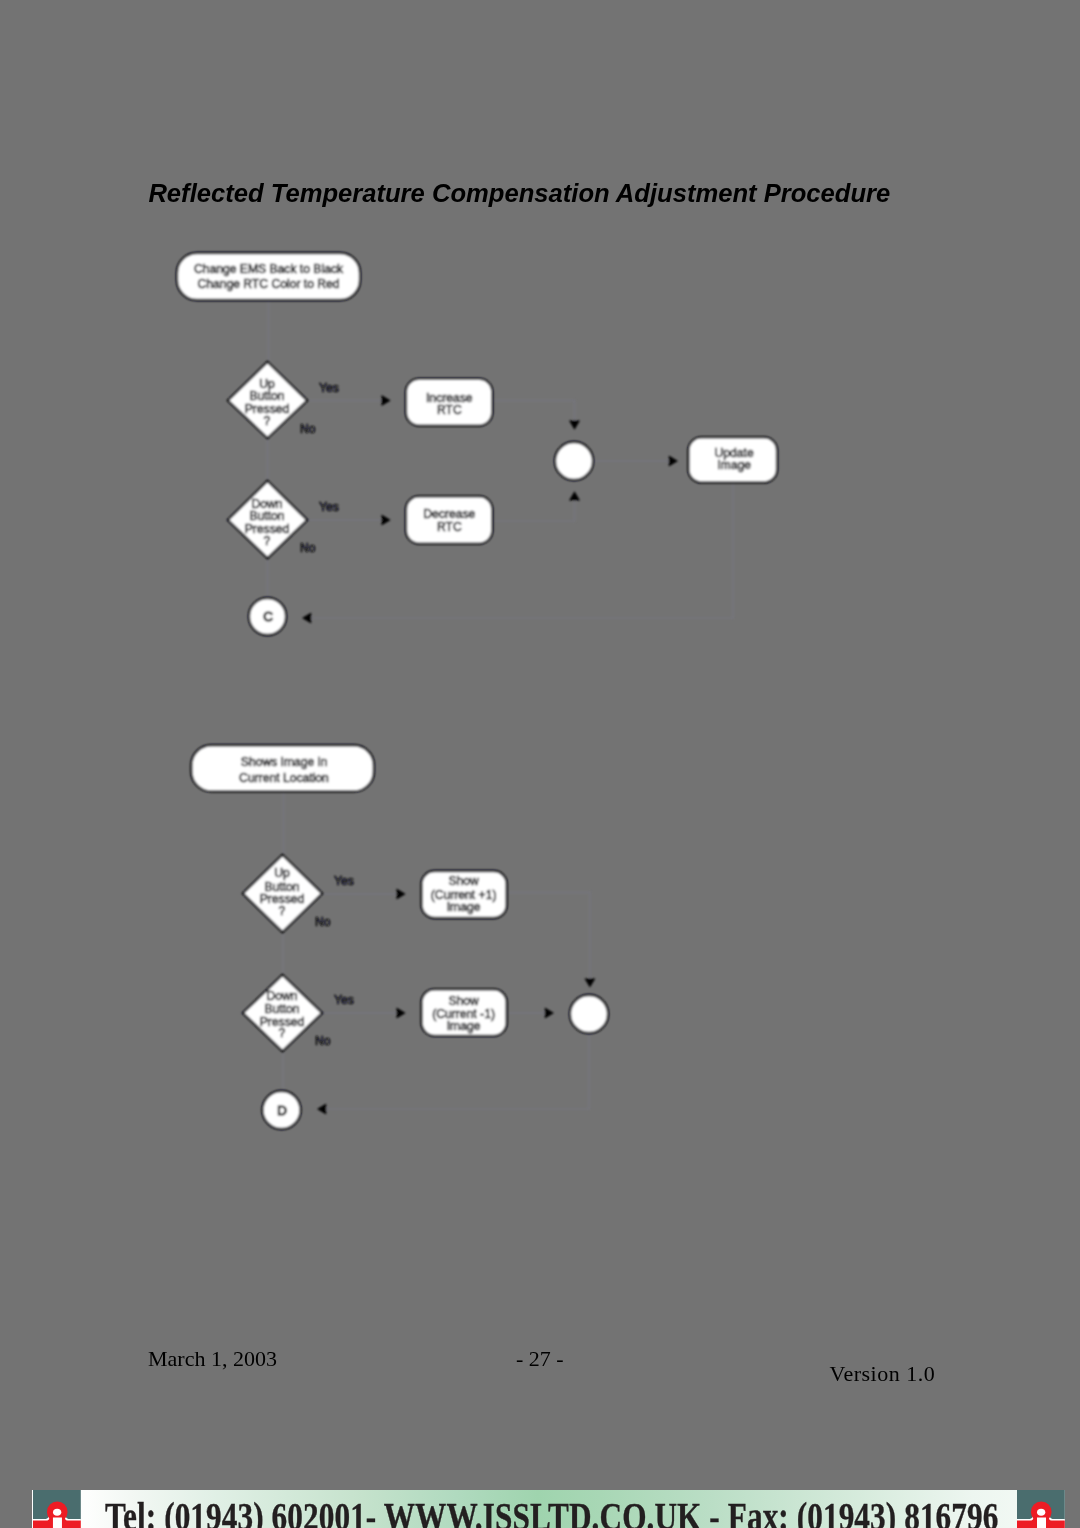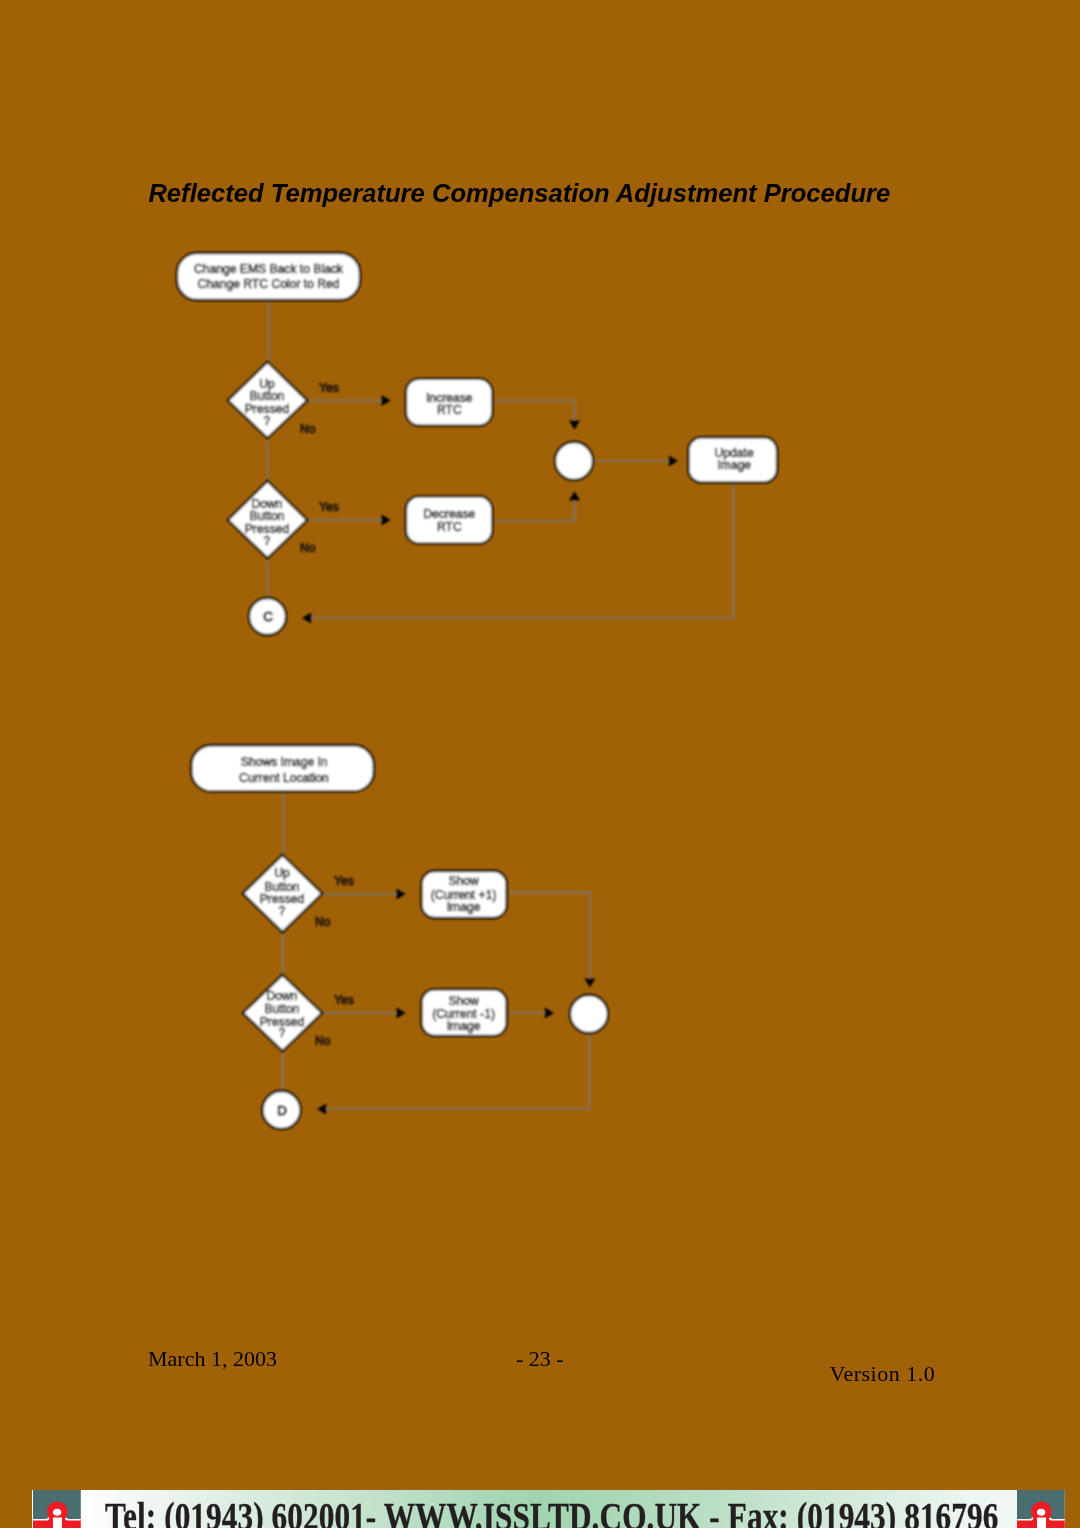--- a/index.html
+++ b/index.html
@@ -1,18 +1,18 @@
 <!DOCTYPE html>
 <html><head>
 <meta charset="utf-8">
 <title>Reflected Temperature Compensation Adjustment Procedure</title>
 <style>
   html,body{margin:0;padding:0;}
   body{width:1080px;height:1528px;background:#ffffff;overflow:hidden;}
-  .page{position:relative;width:1080px;height:1528px;background:#a16207;}
+  .page{position:relative;width:1080px;height:1528px;background:#737373;}
   .heading{position:absolute;font-family:"Liberation Sans",sans-serif;font-weight:bold;font-style:italic;
            font-size:25.6px;line-height:1;color:#000;white-space:nowrap;}
   #h1{left:148.4px;top:180.5px;}
   #h2{left:148.4px;top:677.5px;}
   svg.flow{position:absolute;overflow:visible;}
   #flow1{left:0px;top:0px;}
   #flow2{left:0px;top:0px;}
   .nodeShape{fill:#ffffff;stroke:#101015;stroke-width:2.35;}
   .edge{stroke:#76767e;stroke-width:1.7;fill:none;}
   .ahead{fill:#000000;}
@@ -175,21 +175,21 @@
     </g>
     <g filter="url(#scanblur2)">
       <text class="elabel" x="334" y="885">Yes</text>
       <text class="elabel" x="315" y="926">No</text>
       <text class="elabel" x="334" y="1004">Yes</text>
       <text class="elabel" x="315" y="1045">No</text>
     </g>
   </svg>
 
   <div class="footer" id="f-date">March 1, 2003</div>
-  <div class="footer" id="f-page">- 23 -</div>
+  <div class="footer" id="f-page">- 27 -</div>
   <div class="footer" id="f-ver">Version 1.0</div>
 
   <div class="banner">
     <div class="banner-band"></div>
     <svg class="logo" id="logo-left" width="47.8" height="51" viewBox="0 0 47.8 51">
       <rect class="logo-teal" x="0" y="0" width="47.8" height="30.4"></rect>
       <path class="logo-white-stroke" d="M0 29.9 H12.9 q3.3 0 3.9 -3.9 a7.6 7.6 0 0 1 14.8 0 q0.6 3.9 3.9 3.9 H47.8"></path>
       <path class="logo-red" d="M0 30.6 H13.1 q3.2 0 3.8 -3.9 a7.4 7.4 0 0 1 14.4 0 q0.6 3.9 3.8 3.9 H47.8 V51 H0 Z"></path>
       <circle class="logo-red" cx="24.25" cy="21.9" r="10.3"></circle>
       <ellipse class="logo-white" cx="24.15" cy="22.25" rx="4.15" ry="3.5"></ellipse>

